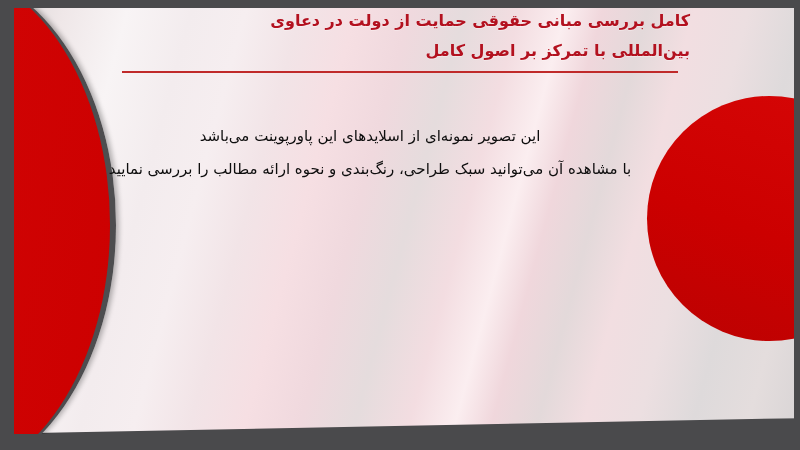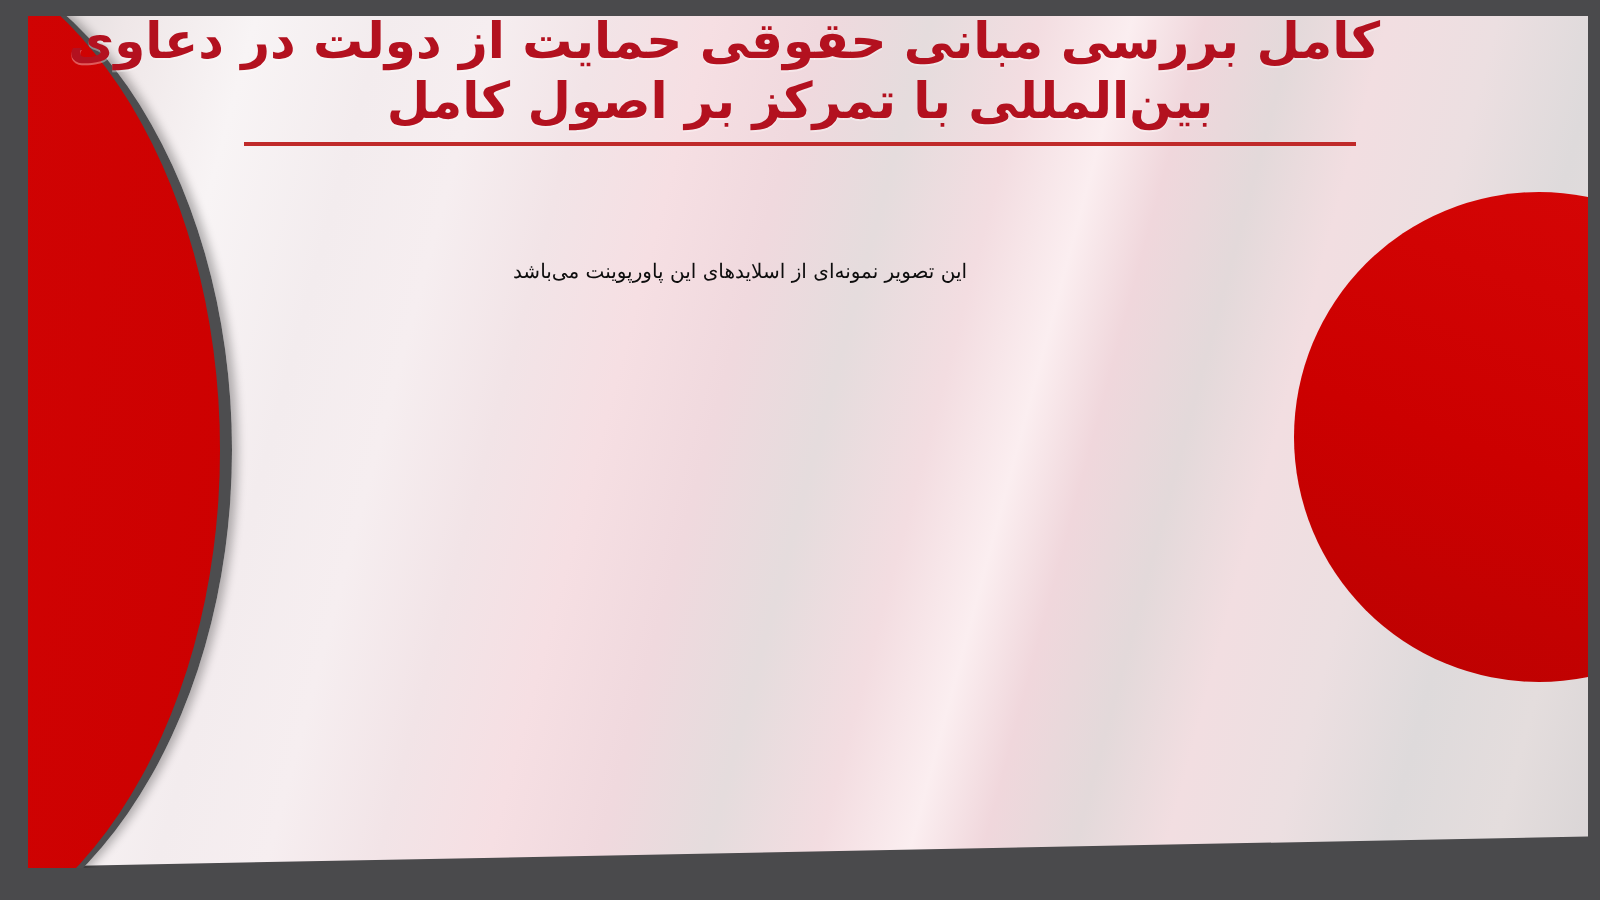--- a/index.html
+++ b/index.html
@@ -107,46 +107,47 @@
   .title-block {
     position: absolute;
     right: 110px;
     top: 6px;
     width: 580px;
     text-align: center;
     z-index: 6;
   }
   .title-line {
     color: #b3111f;
-    font-size: 25px;
+    font-size: 16px;
     font-weight: bold;
     line-height: 30px;
     white-space: nowrap;
     text-shadow: 0 1px 0 rgba(255,255,255,.35);
+    text-align: right;
   }
   .title-rule {
     margin: 5px auto 0 auto;
     width: 556px;
     height: 2px;
     background: #c02a2a;
   }
 
   
   .body-block {
     position: absolute;
     right: 150px;
     top: 120px;
     width: 560px;
     z-index: 6;
     text-align: center;
     direction: rtl;
   }
   .body-line {
     color: #0d0d0d;
-    font-size: 10px;
+    font-size: 15px;
     line-height: 33px;
     white-space: nowrap;
   }
 </style>
 </head>
 <body>
 
 <div class="slide">
 
   <div class="plate">
@@ -168,15 +169,16 @@
   <div class="frame-right"></div>
 
   <div class="title-block">
     <div class="title-line">کامل بررسی مبانی حقوقی حمایت از دولت در دعاوی</div>
     <div class="title-line">بین‌المللی با تمرکز بر اصول کامل</div>
     <div class="title-rule"></div>
   </div>
 
   <div class="body-block">
     <div class="body-line">این تصویر نمونه‌ای از اسلایدهای این پاورپوینت می‌باشد</div>
+    <div class="body-line">با مشاهده آن می‌توانید سبک طراحی، رنگ‌بندی و نحوه ارائه مطالب را بررسی نمایید</div>
   </div>
 
 </div>
 
 </body></html>

